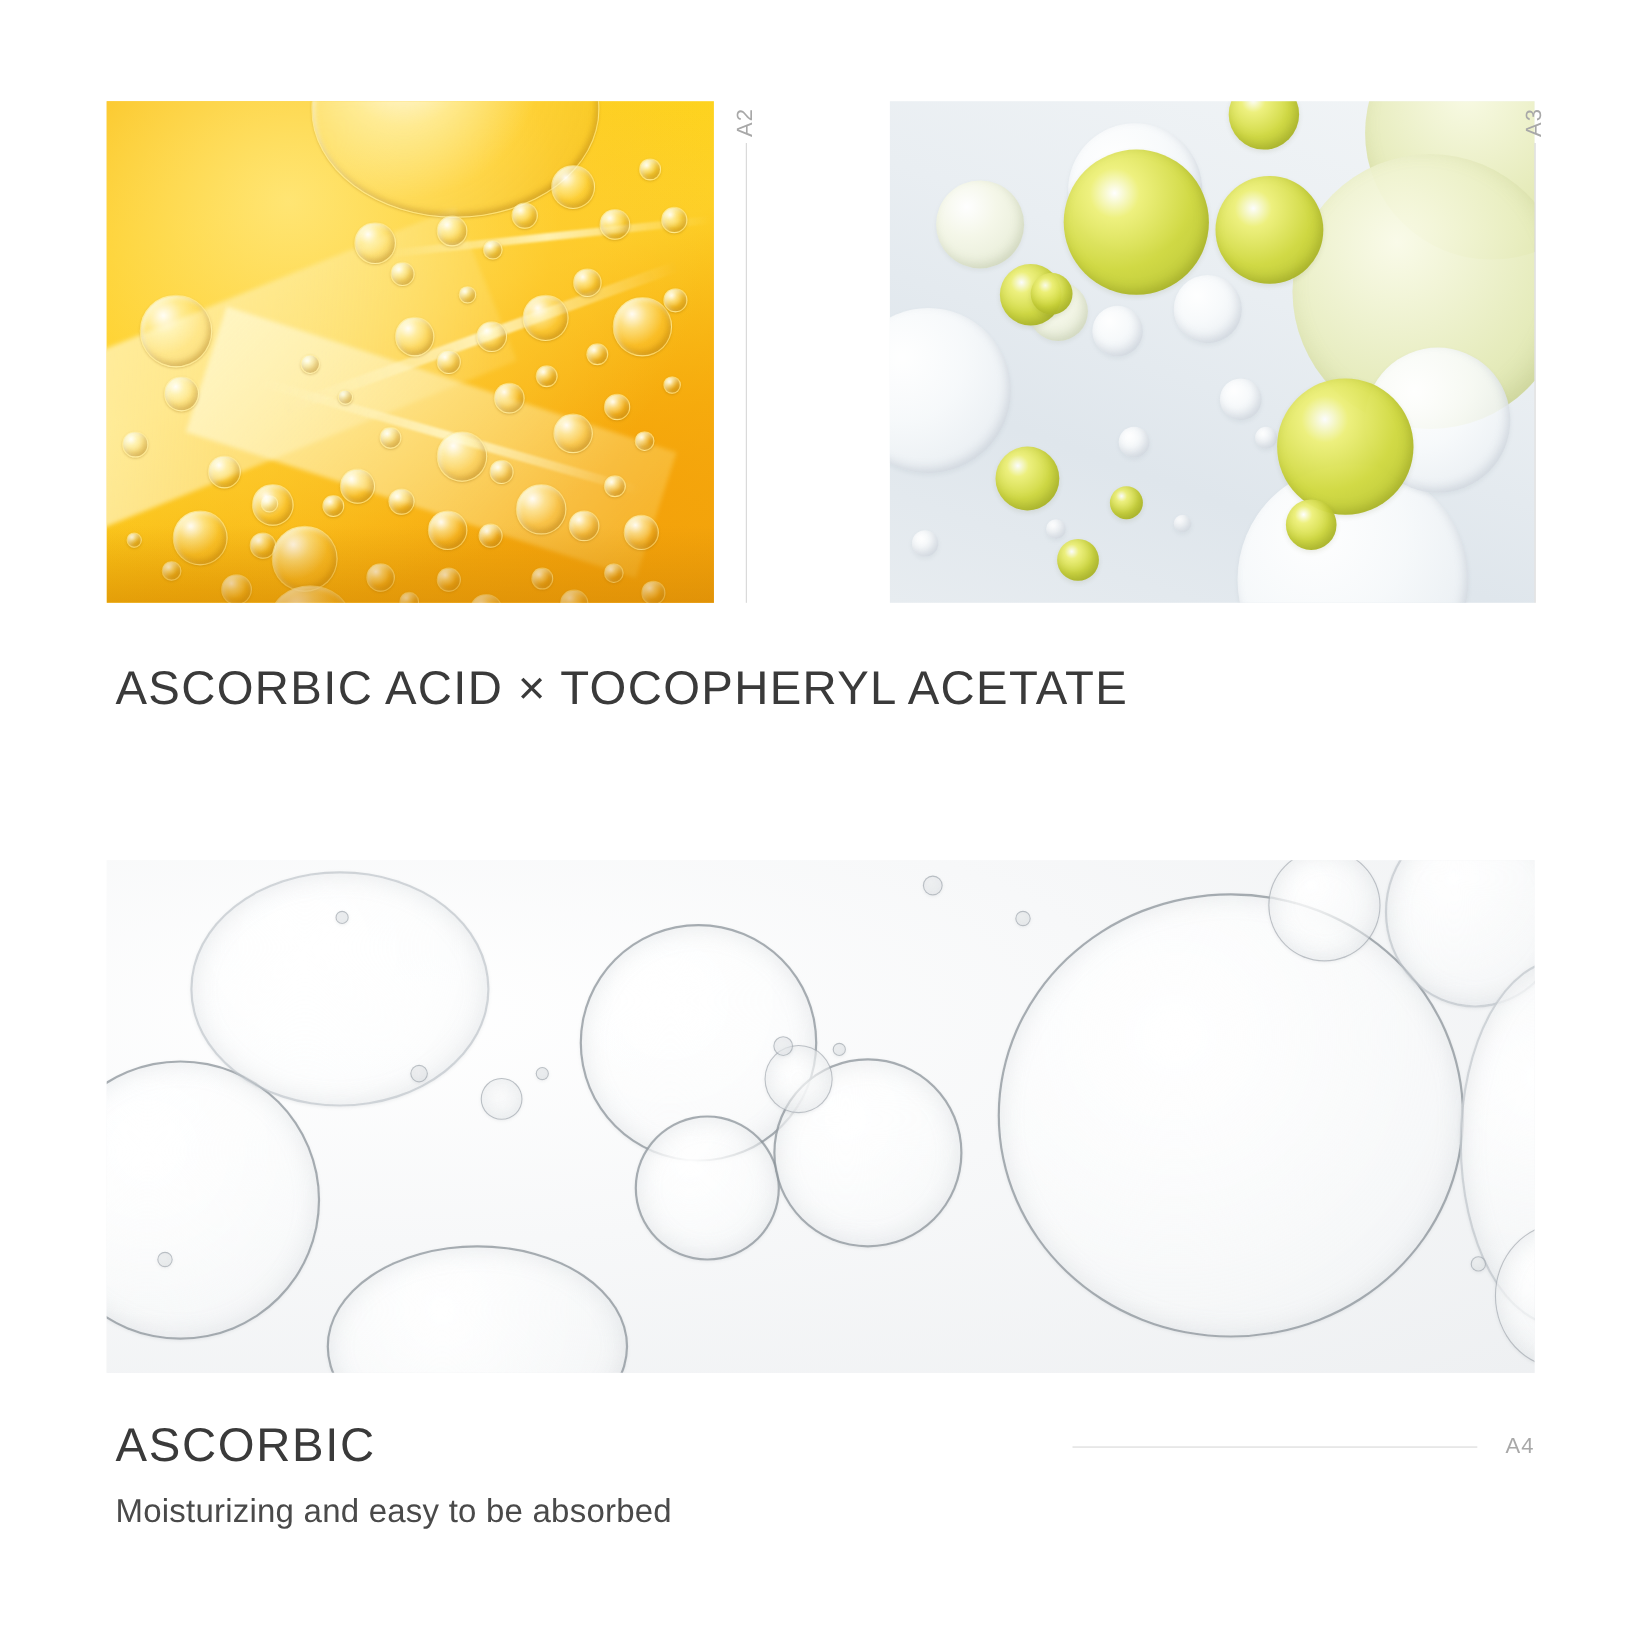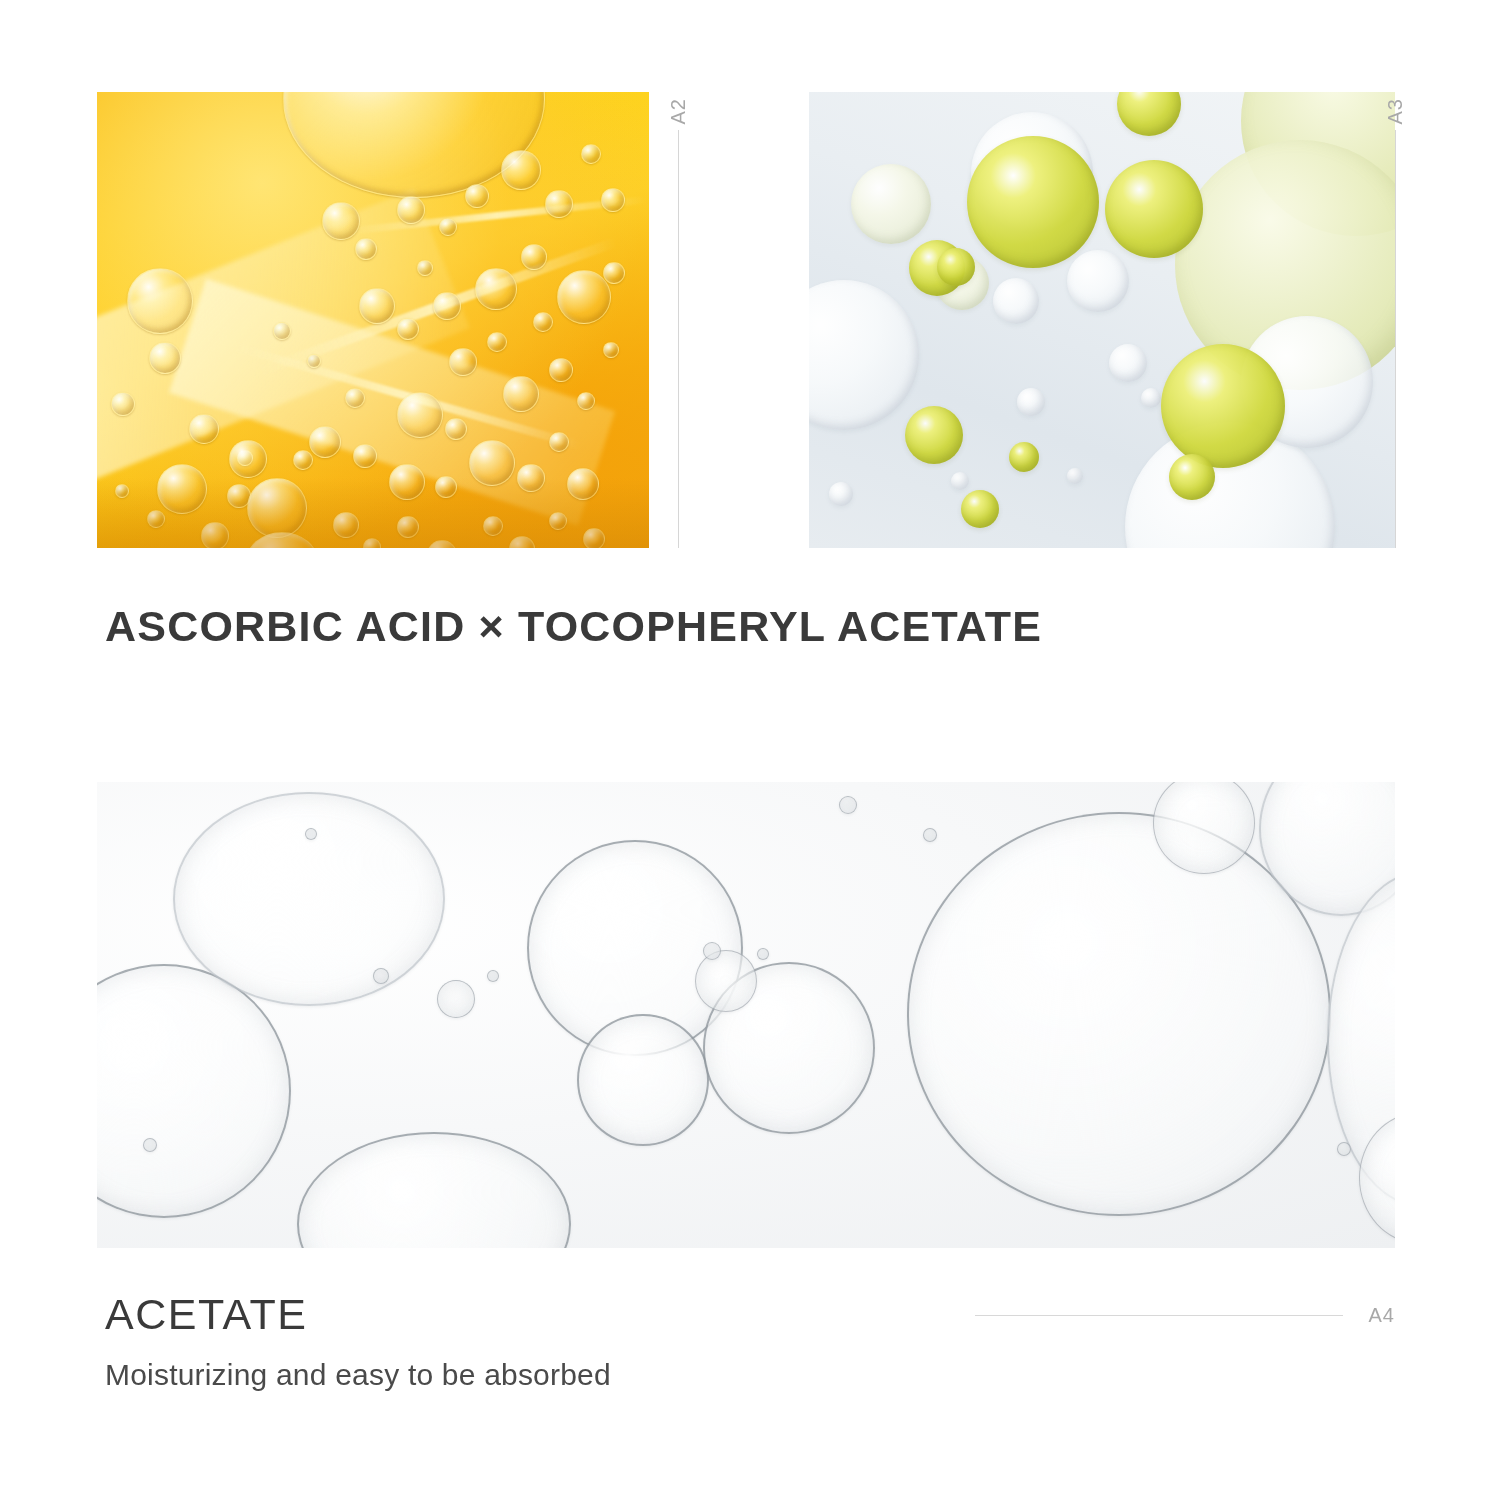--- a/index.html
+++ b/index.html
@@ -147,21 +147,21 @@
     transform: rotate(180deg);
     padding: 6px 0;
   }
 
   
   .headline {
     position: absolute;
     font-size: 43px;
     letter-spacing: 1.2px;
     color: #3a3a3a;
-    font-weight: 700;
+    font-weight: 400;
     white-space: nowrap;
   }
   .subline {
     position: absolute;
     font-size: 30px;
     color: #4a4a4a;
     letter-spacing: 0.2px;
     white-space: nowrap;
   }
   .headline-2 {
@@ -314,21 +314,21 @@
     <div class="ring tiny" style="left:390px; top:188px; width:10px; height:10px;"></div>
     <div class="ring tiny" style="left:606px; top:160px; width:16px; height:16px;"></div>
     <div class="ring tiny" style="left:660px; top:166px; width:10px; height:10px;"></div>
     <div class="ring tiny" style="left:742px; top:14px; width:16px; height:16px;"></div>
     <div class="ring tiny" style="left:826px; top:46px; width:12px; height:12px;"></div>
     <div class="ring tiny" style="left:1240px; top:360px; width:12px; height:12px;"></div>
     <div class="ring tiny" style="left:46px; top:356px; width:12px; height:12px;"></div>
     <div class="ring tiny" style="left:208px; top:46px; width:10px; height:10px;"></div>
   </div>
 
-  <div class="headline-2" style="left:105px; top:1290px;">ACETATE</div>
+  <div class="headline-2" style="left:105px; top:1290px;">ASCORBIC</div>
   <div class="subline" style="left:105px; top:1358px;">Moisturizing and easy to be absorbed</div>
 
   <div class="mark" style="left:975px; top:1302px; width:420px; height:26px;gap:12px;">
     <span class="mark-line-h"></span>
     <span class="mark-label" style="padding-left:14px;">A4</span>
   </div>
 
 </div>
 
 </body></html>

